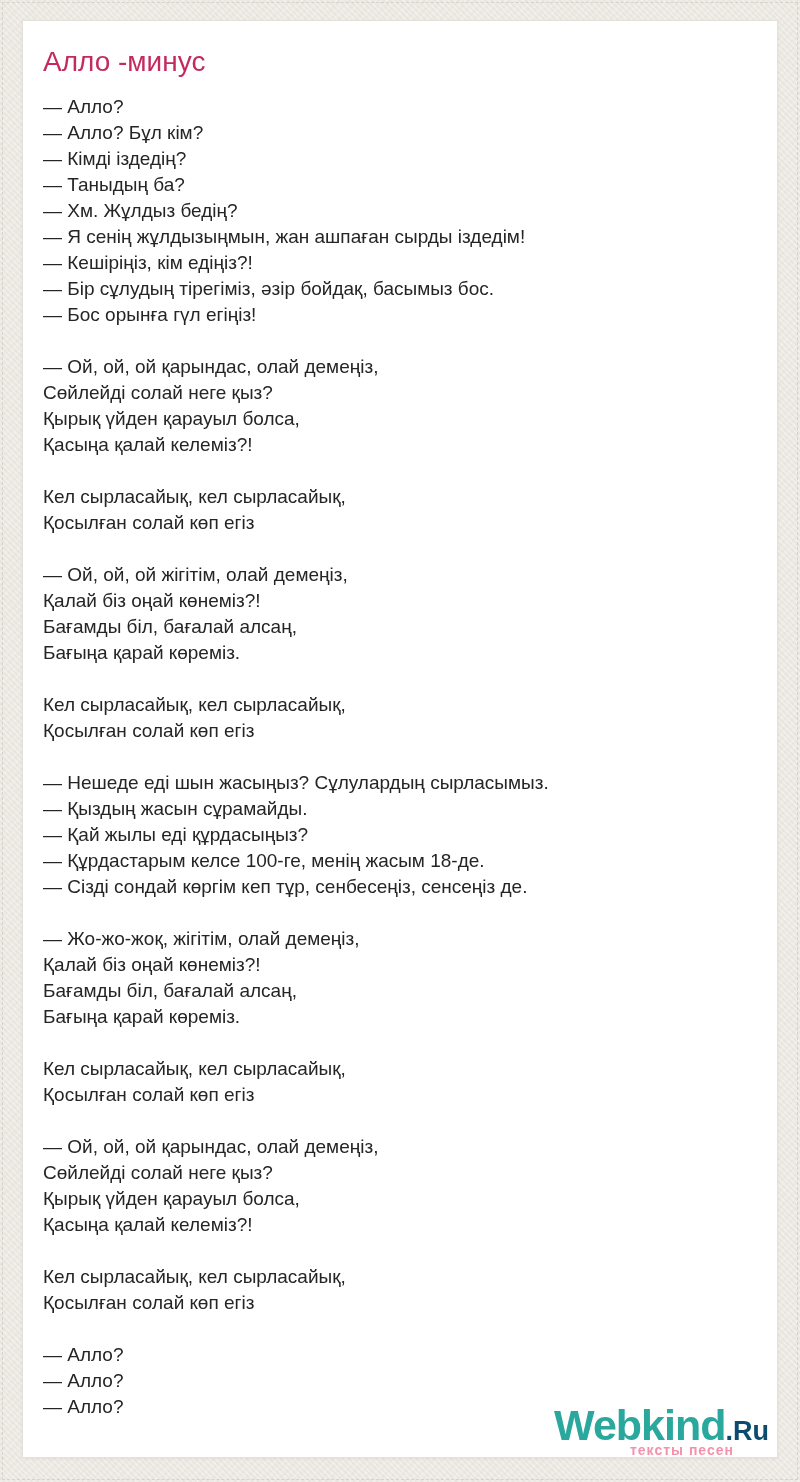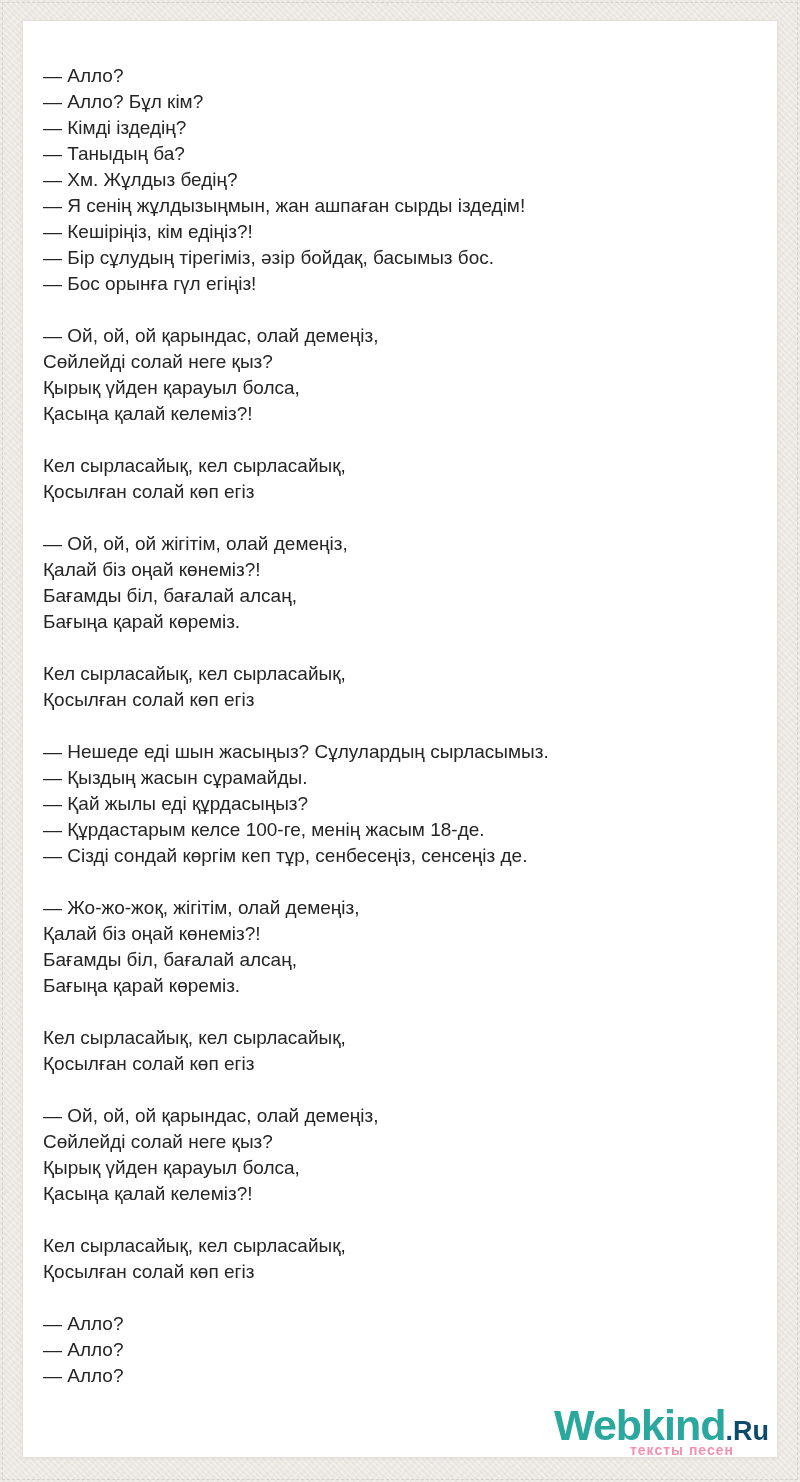--- a/index.html
+++ b/index.html
@@ -95,20 +95,21 @@
     margin-right: 35px;
   }
 </style>
 </head>
 <body>
 
 <div class="stitch-frame"></div>
 
 <div class="card">
 
+  <h1 class="song-title">Алло -минус</h1>
 
 
   <div class="lyrics" id="lyrics">
       <p class="stanza">— Алло?<br>— Алло? Бұл кім?<br>— Кімді іздедің?<br>— Таныдың ба?<br>— Хм. Жұлдыз бедің?<br>— Я сенің жұлдызыңмын, жан ашпаған сырды іздедім!<br>— Кешіріңіз, кім едіңіз?!<br>— Бір сұлудың тірегіміз, әзір бойдақ, басымыз бос.<br>— Бос орынға гүл егіңіз!</p>
       <p class="stanza">— Ой, ой, ой қарындас, олай демеңіз,<br>Сөйлейді солай неге қыз?<br>Қырық үйден қарауыл болса,<br>Қасыңа қалай келеміз?!</p>
       <p class="stanza">Кел сырласайық, кел сырласайық,<br>Қосылған солай көп егіз</p>
       <p class="stanza">— Ой, ой, ой жігітім, олай демеңіз,<br>Қалай біз оңай көнеміз?!<br>Бағамды біл, бағалай алсаң,<br>Бағыңа қарай көреміз.</p>
       <p class="stanza">Кел сырласайық, кел сырласайық,<br>Қосылған солай көп егіз</p>
       <p class="stanza">— Нешеде еді шын жасыңыз? Сұлулардың сырласымыз.<br>— Қыздың жасын сұрамайды.<br>— Қай жылы еді құрдасыңыз?<br>— Құрдастарым келсе 100-ге, менің жасым 18-де.<br>— Сізді сондай көргім кеп тұр, сенбесеңіз, сенсеңіз де.</p>
       <p class="stanza">— Жо-жо-жоқ, жігітім, олай демеңіз,<br>Қалай біз оңай көнеміз?!<br>Бағамды біл, бағалай алсаң,<br>Бағыңа қарай көреміз.</p>

